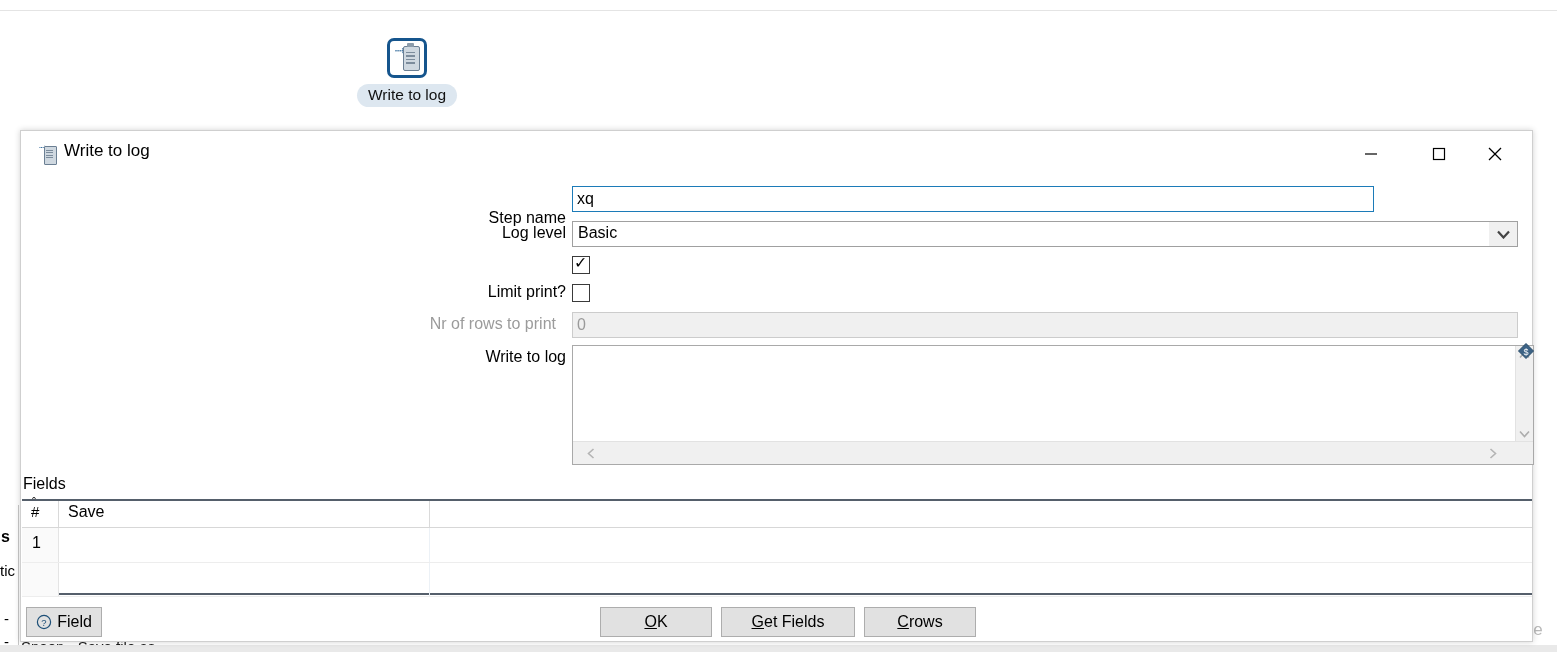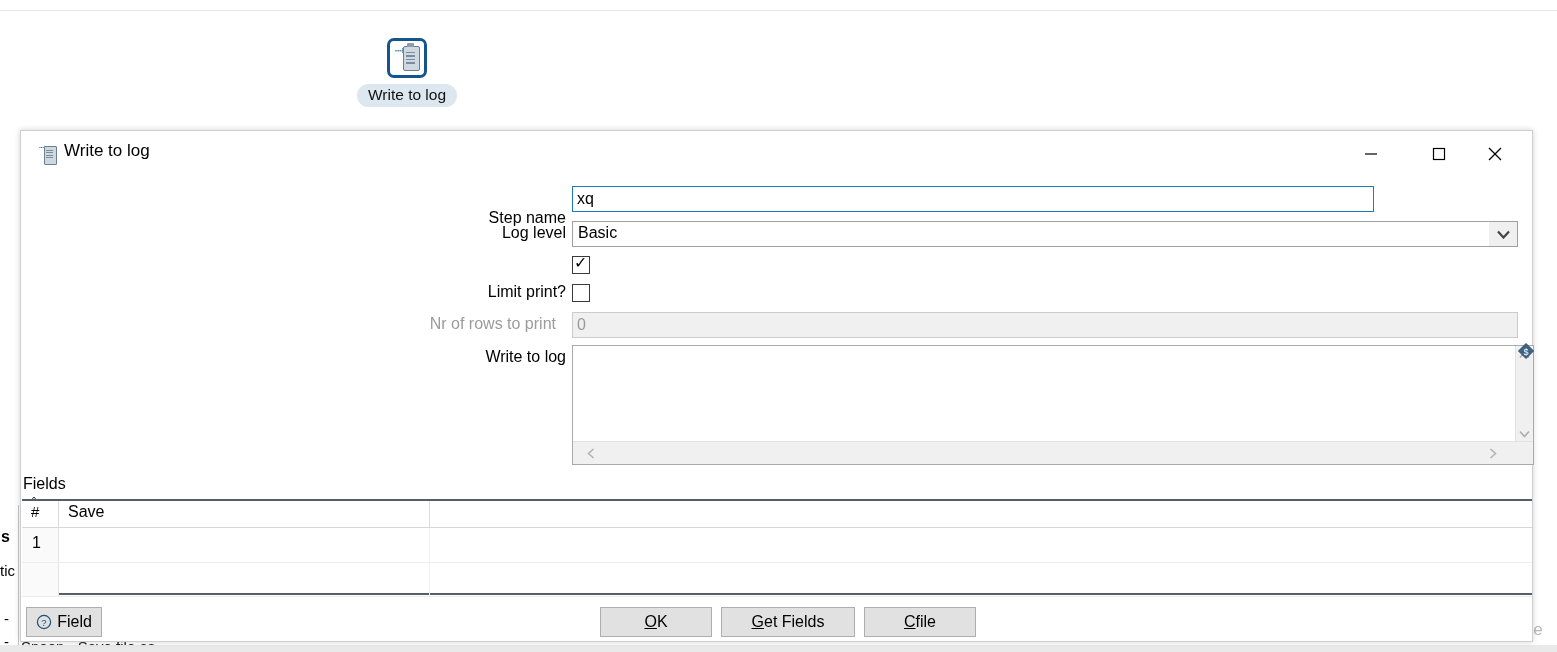--- a/index.html
+++ b/index.html
@@ -609,15 +609,15 @@
       <span>K</span>
   </div>
 
   <div class="btn" id="btn-getflds">
     <span class="mnem">G</span>
       <span>et Fields</span>
   </div>
 
   <div class="btn" id="btn-cancel">
     <span class="mnem">C</span>
-      <span>file</span>
+      <span>rows</span>
   </div>
 </div>
 
 </body></html>

